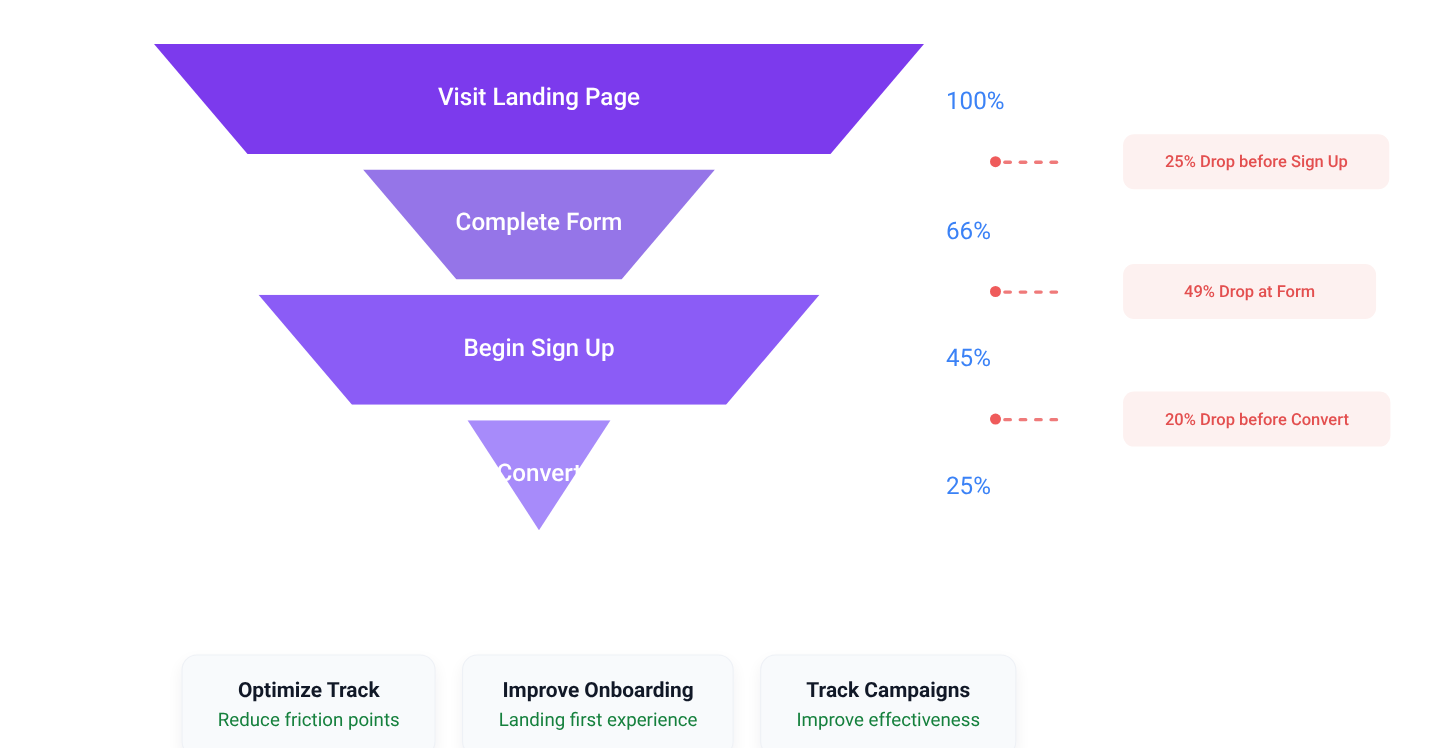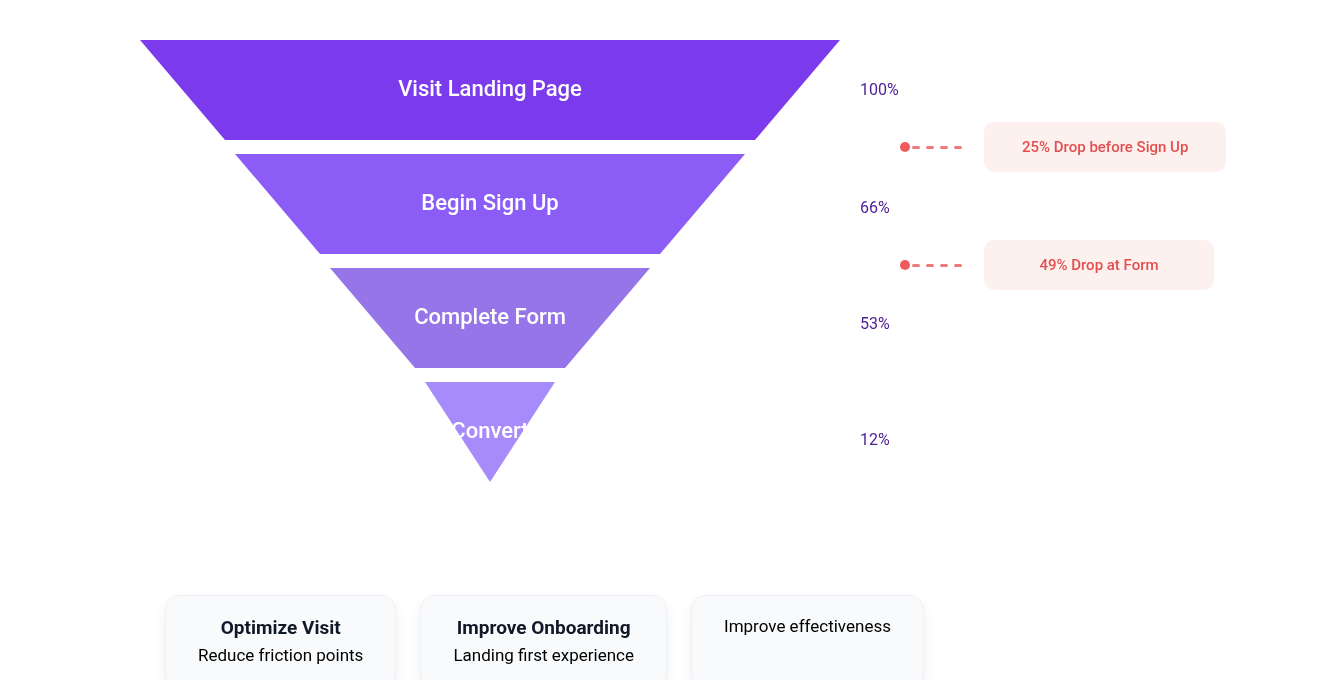--- a/index.html
+++ b/index.html
@@ -46,22 +46,22 @@
   }
 
   .pct-col {
     position: absolute;
     left: 720px;
     top: 0;
     width: 80px;
   }
   .pct {
     position: absolute;
-    color: #4c1d95;
-    font-size: 16px;
+    color: #3b82f6;
+    font-size: 22px;
     font-weight: 400;
   }
 
   .drop {
     position: absolute;
     display: flex;
     align-items: center;
   }
   .drop-dot {
     width: 10px;
@@ -84,20 +84,21 @@
   .drop-badge {
     background: #fdf1f0;
     color: #e34f4f;
     font-size: 15px;
     font-weight: 500;
     padding: 16px 38px;
     border-radius: 10px;
     white-space: nowrap;
     min-width: 230px;
     text-align: center;
+    margin-left: 37px;
   }
 
   .cards-row {
     position: absolute;
     left: 165px;
     top: 595px;
     display: flex;
     gap: 24px;
   }
   .card {
@@ -108,67 +109,67 @@
     text-align: center;
     box-shadow: 0 6px 14px rgba(30,41,59,0.06);
   }
   .card-title {
     color: #111827;
     font-size: 19px;
     font-weight: 700;
     margin-bottom: 6px;
   }
   .card-sub {
-    color: #000000;
+    color: #15803d;
     font-size: 17px;
     font-weight: 400;
   }
 </style>
 </head>
 <body>
 
 <div class="chart-area">
 
   <div class="funnel-col">
 
     <div class="funnel-stage">
       <svg width="700" height="100" viewBox="0 0 700 100">
         <polygon points="0,0 700,0 615,100 85,100" fill="#7c3aed"></polygon>
       </svg>
       <div class="stage-label">Visit Landing Page</div>
     </div>
 
     <div class="funnel-stage">
       <svg width="700" height="100" viewBox="0 0 700 100">
+        <polygon points="190,0 510,0 425,100 275,100" fill="#9575e8"></polygon>
+      </svg>
+      <div class="stage-label">Complete Form</div>
+    </div>
+
+    <div class="funnel-stage">
+      <svg width="700" height="100" viewBox="0 0 700 100">
         <polygon points="95,0 605,0 520,100 180,100" fill="#8b5cf6"></polygon>
       </svg>
       <div class="stage-label">Begin Sign Up</div>
-    </div>
-
-    <div class="funnel-stage">
-      <svg width="700" height="100" viewBox="0 0 700 100">
-        <polygon points="190,0 510,0 425,100 275,100" fill="#9575e8"></polygon>
-      </svg>
-      <div class="stage-label">Complete Form</div>
     </div>
 
     <div class="funnel-stage">
       <svg width="700" height="100" viewBox="0 0 700 100">
         <polygon points="285,0 415,0 350,100" fill="#a78bfa"></polygon>
       </svg>
       <div class="stage-label">Convert</div>
     </div>
 
   </div>
 
   <div class="pct-col">
     <div class="pct" style="top:40px">100%</div>
     <div class="pct" style="top:158px">66%</div>
-    <div class="pct" style="top:274px">53%</div>
-    <div class="pct" style="top:390px">12%</div>
+    <div class="pct" style="top:274px">45%</div>
+    <div class="pct" style="top:390px">25%</div>
   </div>
 
   <div class="drop" style="left:760px;top:82px">
     <span class="drop-dot"></span>
     <span class="drop-dashes">
       <span class="dash"></span>
         <span class="dash"></span>
         <span class="dash"></span>
         <span class="dash"></span>
     </span>
@@ -179,28 +180,39 @@
     <span class="drop-dot"></span>
     <span class="drop-dashes">
       <span class="dash"></span>
         <span class="dash"></span>
         <span class="dash"></span>
         <span class="dash"></span>
     </span>
     <span class="drop-badge">49% Drop at Form</span>
   </div>
 
+  <div class="drop" style="left:760px;top:316px">
+    <span class="drop-dot"></span>
+    <span class="drop-dashes">
+      <span class="dash"></span>
+        <span class="dash"></span>
+        <span class="dash"></span>
+        <span class="dash"></span>
+    </span>
+    <span class="drop-badge">20% Drop before Convert</span>
+  </div>
 
 </div>
 
 <div class="cards-row">
   <div class="card">
-    <div class="card-title">Optimize Visit</div>
+    <div class="card-title">Optimize Track</div>
     <div class="card-sub">Reduce friction points</div>
   </div>
   <div class="card">
     <div class="card-title">Improve Onboarding</div>
     <div class="card-sub">Landing first experience</div>
   </div>
   <div class="card">
+    <div class="card-title">Track Campaigns</div>
     <div class="card-sub">Improve effectiveness</div>
   </div>
 </div>
 
 </body></html>

